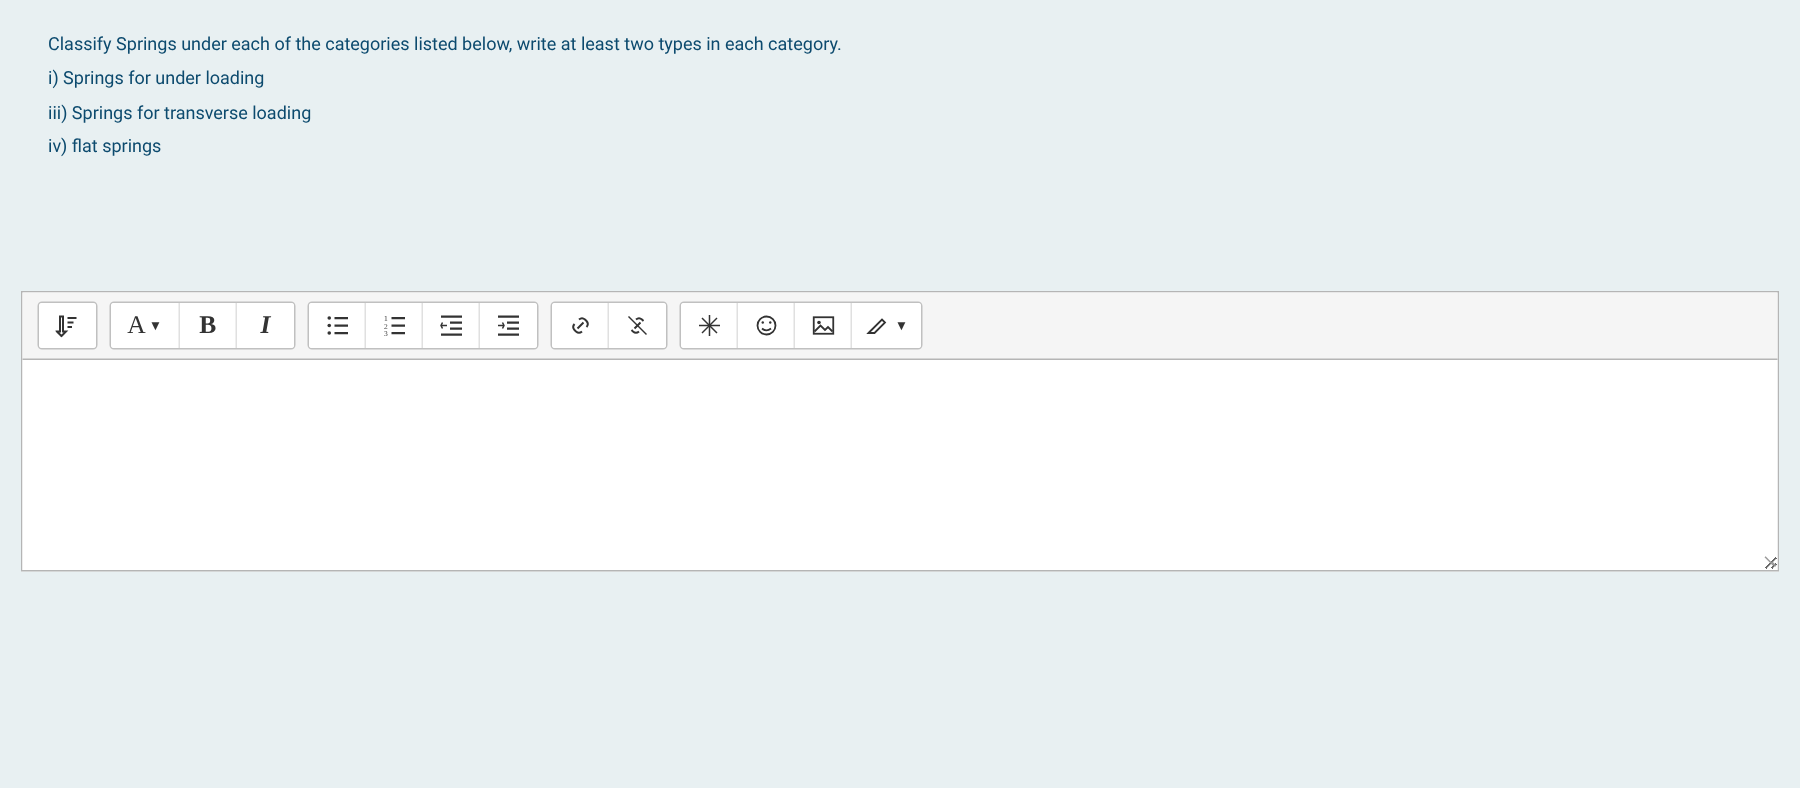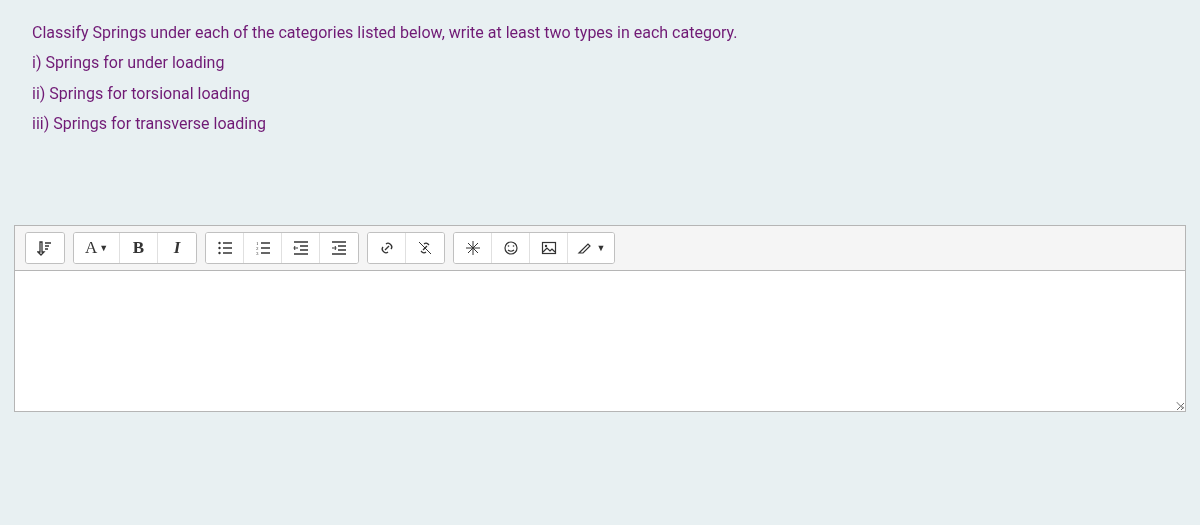--- a/index.html
+++ b/index.html
@@ -8,22 +8,22 @@
       box-sizing: border-box;
     }
     body {
       font-family: -apple-system, BlinkMacSystemFont, "Segoe UI", Roboto, Arial, sans-serif;
       background: #e8f0f2;
       padding: 10px 14px;
       width: 1200px;
     }
     .question-area {
       padding: 8px 18px 0 18px;
-      color: #701a75;
-      font-size: 16px;
+      color: #0c4a6e;
+      font-size: 12px;
       line-height: 1.9;
     }
     .question-line {
       margin-bottom: 0;
     }
     .editor-container {
       margin-top: 85px;
       background: #fff;
       border: 1px solid #b5b5b5;
     }
@@ -107,22 +107,22 @@
       right: 2px;
       transform: rotate(-45deg);
     }
   </style>
 </head>
 <body>
 
 <div class="question-area">
   <div class="question-line">Classify Springs under each of the categories listed below, write at least two types in each category.</div>
   <div class="question-line">i) Springs for under loading</div>
-  <div class="question-line">ii) Springs for torsional loading</div>
   <div class="question-line">iii) Springs for transverse loading</div>
+  <div class="question-line">iv) flat springs</div>
 </div>
 
 <div class="editor-container resize-corner">
   <div class="toolbar">
 
     <div class="toolbar-group">
       <div class="btn">
         <svg viewBox="0 0 16 16">
           <path d="M3 2 L3 12 L1 12 L4 15 L7 12 L5 12 L5 2 Z M8 3 L14 3 M8 6 L12 6 M8 9 L11 9" stroke="#333" stroke-width="1.3" fill="none"></path>
         </svg>

